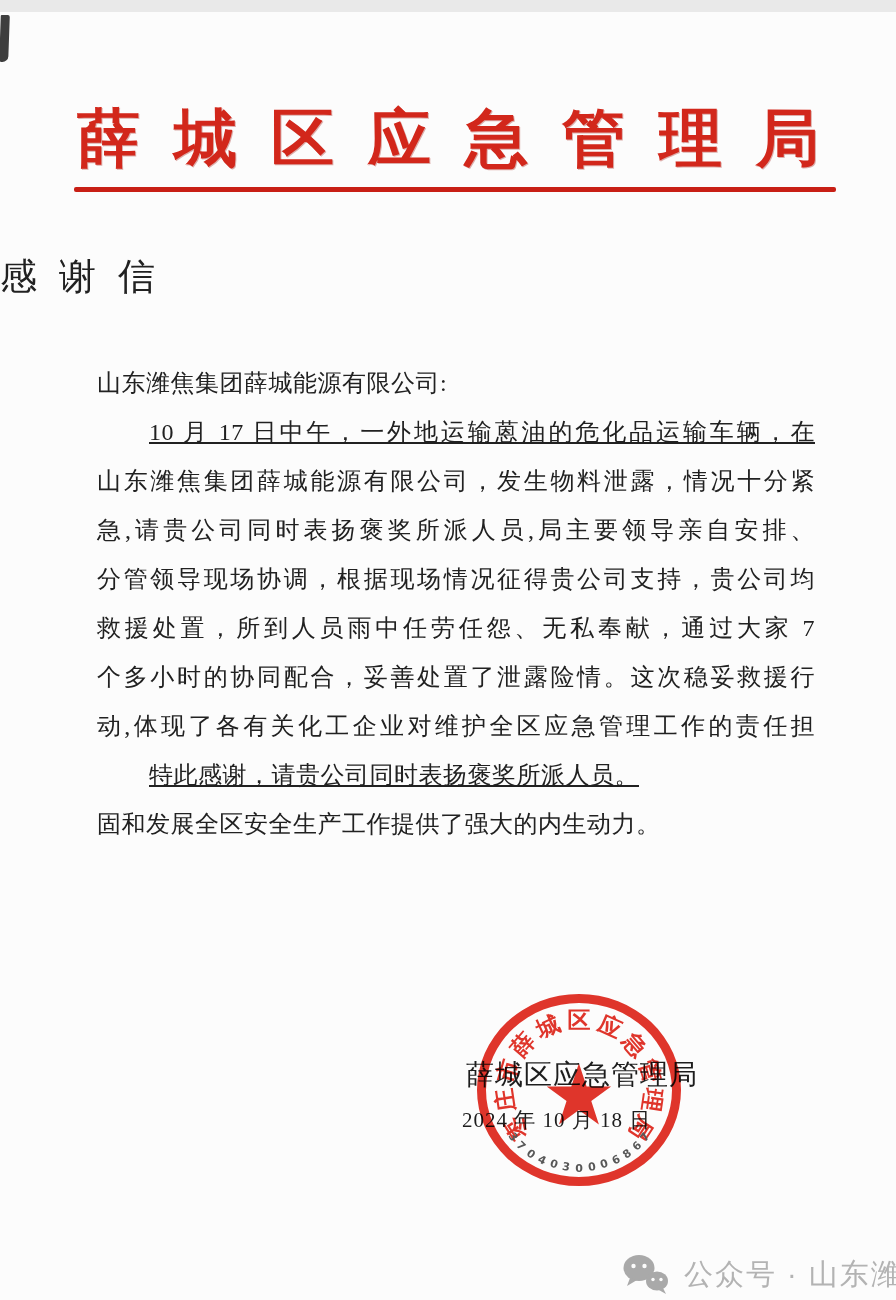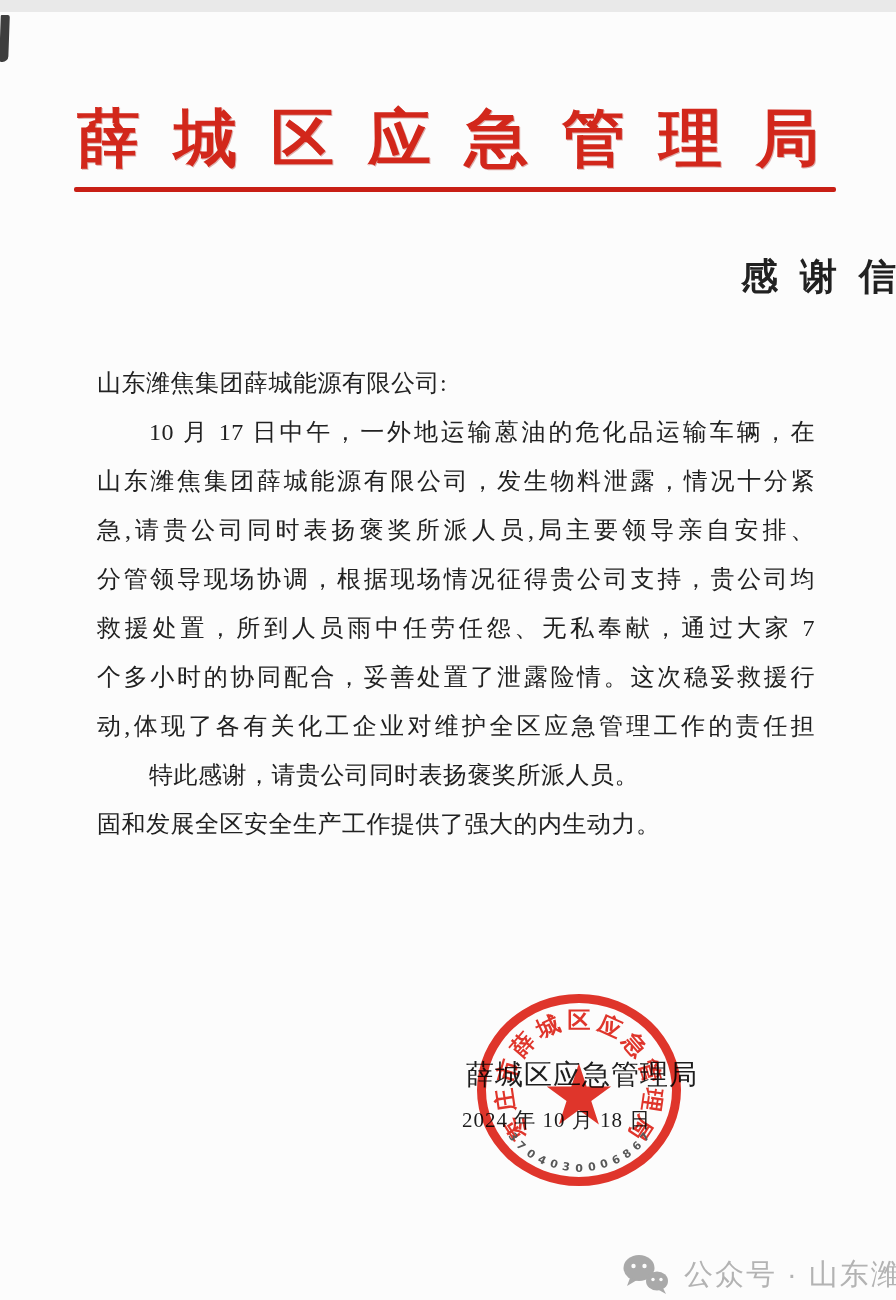--- a/index.html
+++ b/index.html
@@ -28,35 +28,35 @@
   }
   .agency-header span { margin-right:-34px; text-shadow:1px 1px 0 rgba(160,30,20,.35); }
   .header-rule {
     position:absolute; top:175px; left:74px;
     width:762px; height:5px;
     background:var(--rule,#c81f15);
     border-radius:2px;
   }
   .letter-title {
     position:absolute; top:240px; left:0; right:0;
-    display:flex; justify-content:flex-end;
+    display:flex; justify-content:flex-start;
     color:var(--ink,#212121);
-    font-size:37px; font-weight:bold;
+    font-size:37px; font-weight:normal;
     letter-spacing:22px; white-space:nowrap;
   }
   .letter-title span { margin-right:-22px; }
   .letter-body {
     position:absolute; left:97px; top:347px; width:718px;
     color:var(--ink,#212121);
     font-size:24px; line-height:49px;
     letter-spacing:.5px;
   }
   .body-line { height:49px; white-space:nowrap; }
   .body-line.full { white-space:normal; text-align:justify; text-align-last:justify; }
-  .body-line.indent { text-indent:52px; }
+  .body-line.indent { text-indent:52px;text-decoration:underline; }
   .signature-name {
     position:absolute; left:466px; top:1044px;
     font-size:28px; color:#1d1d1d; letter-spacing:1px; white-space:nowrap;
   }
   .signature-date {
     position:absolute; left:462px; top:1094px;
     font-size:21px; color:#1d1d1d; letter-spacing:1px; white-space:nowrap;
   }
   .seal {
     position:absolute; left:477px; top:982px;

